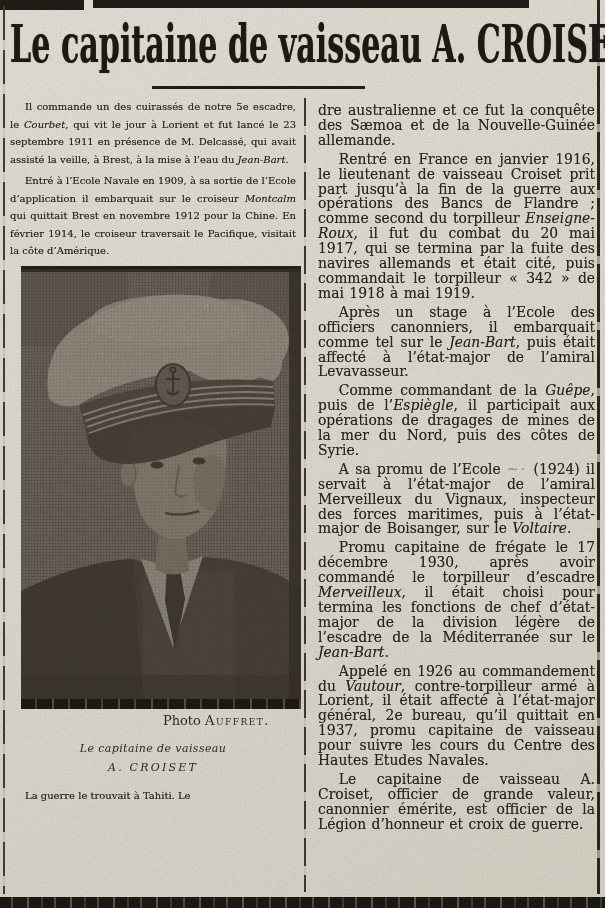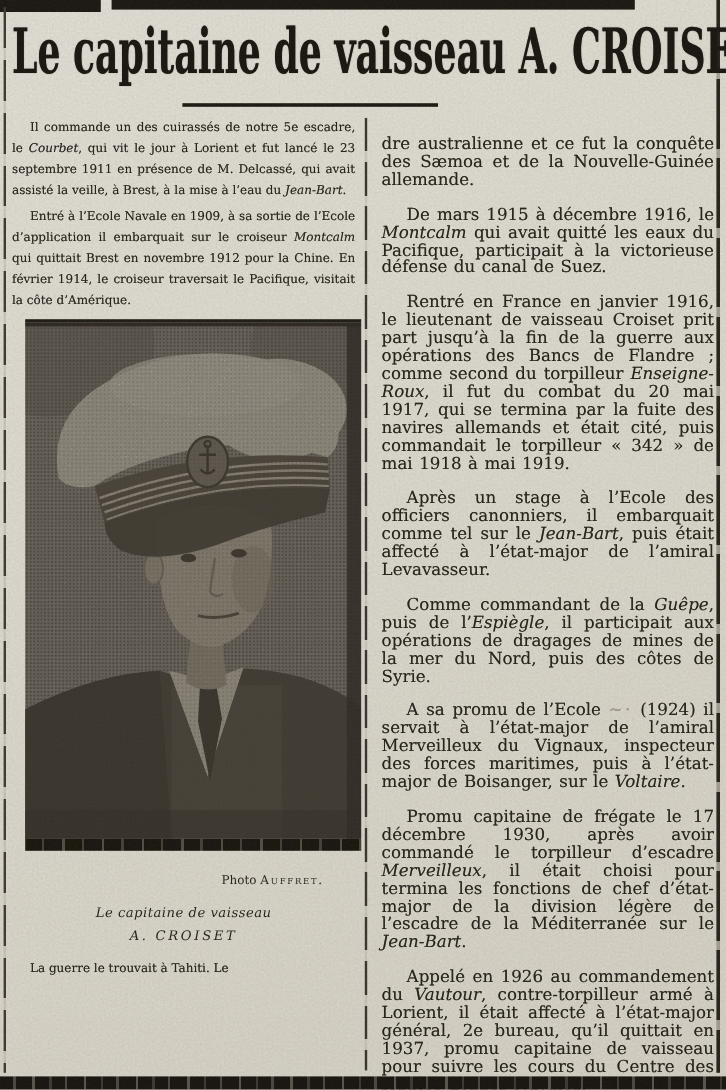--- a/index.html
+++ b/index.html
@@ -24,29 +24,29 @@
     text-shadow:0 0 1px rgba(20,17,12,.65);letter-spacing:0;}
   .headline-rule{position:absolute;top:86px;left:152px;width:213px;height:3px;background:#17140f;}
   
   .columns{position:absolute;top:96px;left:0;width:605px;display:flex;align-items:flex-start;}
   .col-left{width:304px;padding:2px 8px 0 10px;box-sizing:border-box;}
   .col-divider{width:2px;height:794px;margin-top:2px;
     background:repeating-linear-gradient(180deg,#37332c 0 28px,rgba(55,51,44,.1) 28px 37px);}
   .col-right{width:299px;padding:3px 10px 0 12px;box-sizing:border-box;}
   .para{margin:0 0 4px 0;font-size:10px;line-height:17.5px;text-align:justify;
     text-indent:1.5em;text-shadow:0 0 .5px rgba(33,30,24,.55);}
-  .col-right .para{font-size:13.9px;line-height:14.9px;margin:14px 0 2px 0;word-spacing:1px;}
+  .col-right .para{font-size:13.9px;line-height:14.9px;margin:4px 0 2px 0;word-spacing:1px;}
   .no-indent{text-indent:0;}
   .smudge{color:#97907f;opacity:.75;letter-spacing:2px;}
   
   .photo-frame{margin:6px 0 0 11px;width:280px;position:relative;border-top:3px solid #1a1712;}
   .photo-frame svg{display:block;}
   .photo-bottom{height:10px;width:280px;
     background:repeating-linear-gradient(90deg,#141109 0 14px,#433f35 14px 16px,#14110c 16px 31px,#524d42 31px 33px);}
-  .credit{margin-top:20px;padding-right:26px;text-align:right;font-size:10px;}
+  .credit{margin-top:4px;padding-right:26px;text-align:right;font-size:13px;}
   .credit-name{font-variant:small-caps;letter-spacing:1.5px;}
   .caption{margin-top:11px;text-align:center;font-style:italic;font-size:11px;line-height:19px;letter-spacing:.4px;}
   .caption-l2{letter-spacing:2.2px;}
   .caption + .para{margin-top:10px;}
   .grain{position:absolute;left:0;top:0;pointer-events:none;}
 </style>
 </head>
 <body>
 
 <div class="page">
@@ -135,21 +135,20 @@
         <div class="caption-l2">A. CROISET</div>
       </div>
 
       <p class="para"><span>La guerre le trouvait à Tahiti. Le </span></p>
     </div>
 
     <div class="col-divider"></div>
 
     <div class="col-right">
       <p class="para no-indent"><span>dre australienne et ce fut la conquête des Sæmoa et de la Nouvelle-Guinée allemande.</span></p>
-      <p class="para"><span>De mars 1915 à décembre 1916, le </span><i>Montcalm</i><span> qui avait quitté les eaux du Pacifique, participait à la victorieuse défense du canal de Suez.</span></p>
       <p class="para"><span>Rentré en France en janvier 1916, le lieutenant de vaisseau Croiset prit part jusqu’à la fin de la guerre aux opérations des Bancs de Flandre ; comme second du torpilleur </span><i>Enseigne-Roux</i><span>, il fut du combat du 20 mai 1917, qui se termina par la fuite des navires allemands et était cité, puis commandait le torpilleur « 342 » de mai 1918 à mai 1919.</span></p>
       <p class="para"><span>Après un stage à l’Ecole des officiers canonniers, il embarquait comme tel sur le </span><i>Jean-Bart</i><span>, puis était affecté à l’état-major de l’amiral Levavasseur.</span></p>
       <p class="para"><span>Comme commandant de la </span><i>Guêpe</i><span>, puis de l’</span><i>Espiègle</i><span>, il participait aux opérations de dragages de mines de la mer du Nord, puis des côtes de Syrie.</span></p>
       <p class="para"><span>A sa promu de l’Ecole </span><span class="smudge">~·</span><span> (1924) il servait à l’état-major de l’amiral Merveilleux du Vignaux, inspecteur des forces maritimes, puis à l’état-major de Boisanger, sur le </span><i>Voltaire</i><span>.</span></p>
       <p class="para"><span>Promu capitaine de frégate le 17 décembre 1930, après avoir commandé le torpilleur d’escadre </span><i>Merveilleux</i><span>, il était choisi pour termina les fonctions de chef d’état-major de la division légère de l’escadre de la Méditerranée sur le </span><i>Jean-Bart</i><span>.</span></p>
       <p class="para"><span>Appelé en 1926 au commandement du </span><i>Vautour</i><span>, contre-torpilleur armé à Lorient, il était affecté à l’état-major général, 2e bureau, qu’il quittait en 1937, promu capitaine de vaisseau pour suivre les cours du Centre des Hautes Etudes Navales.</span></p>
       <p class="para"><span>Le capitaine de vaisseau A. Croiset, officier de grande valeur, canonnier émérite, est officier de la Légion d’honneur et croix de guerre.</span></p>
 
     </div>
   </div>

